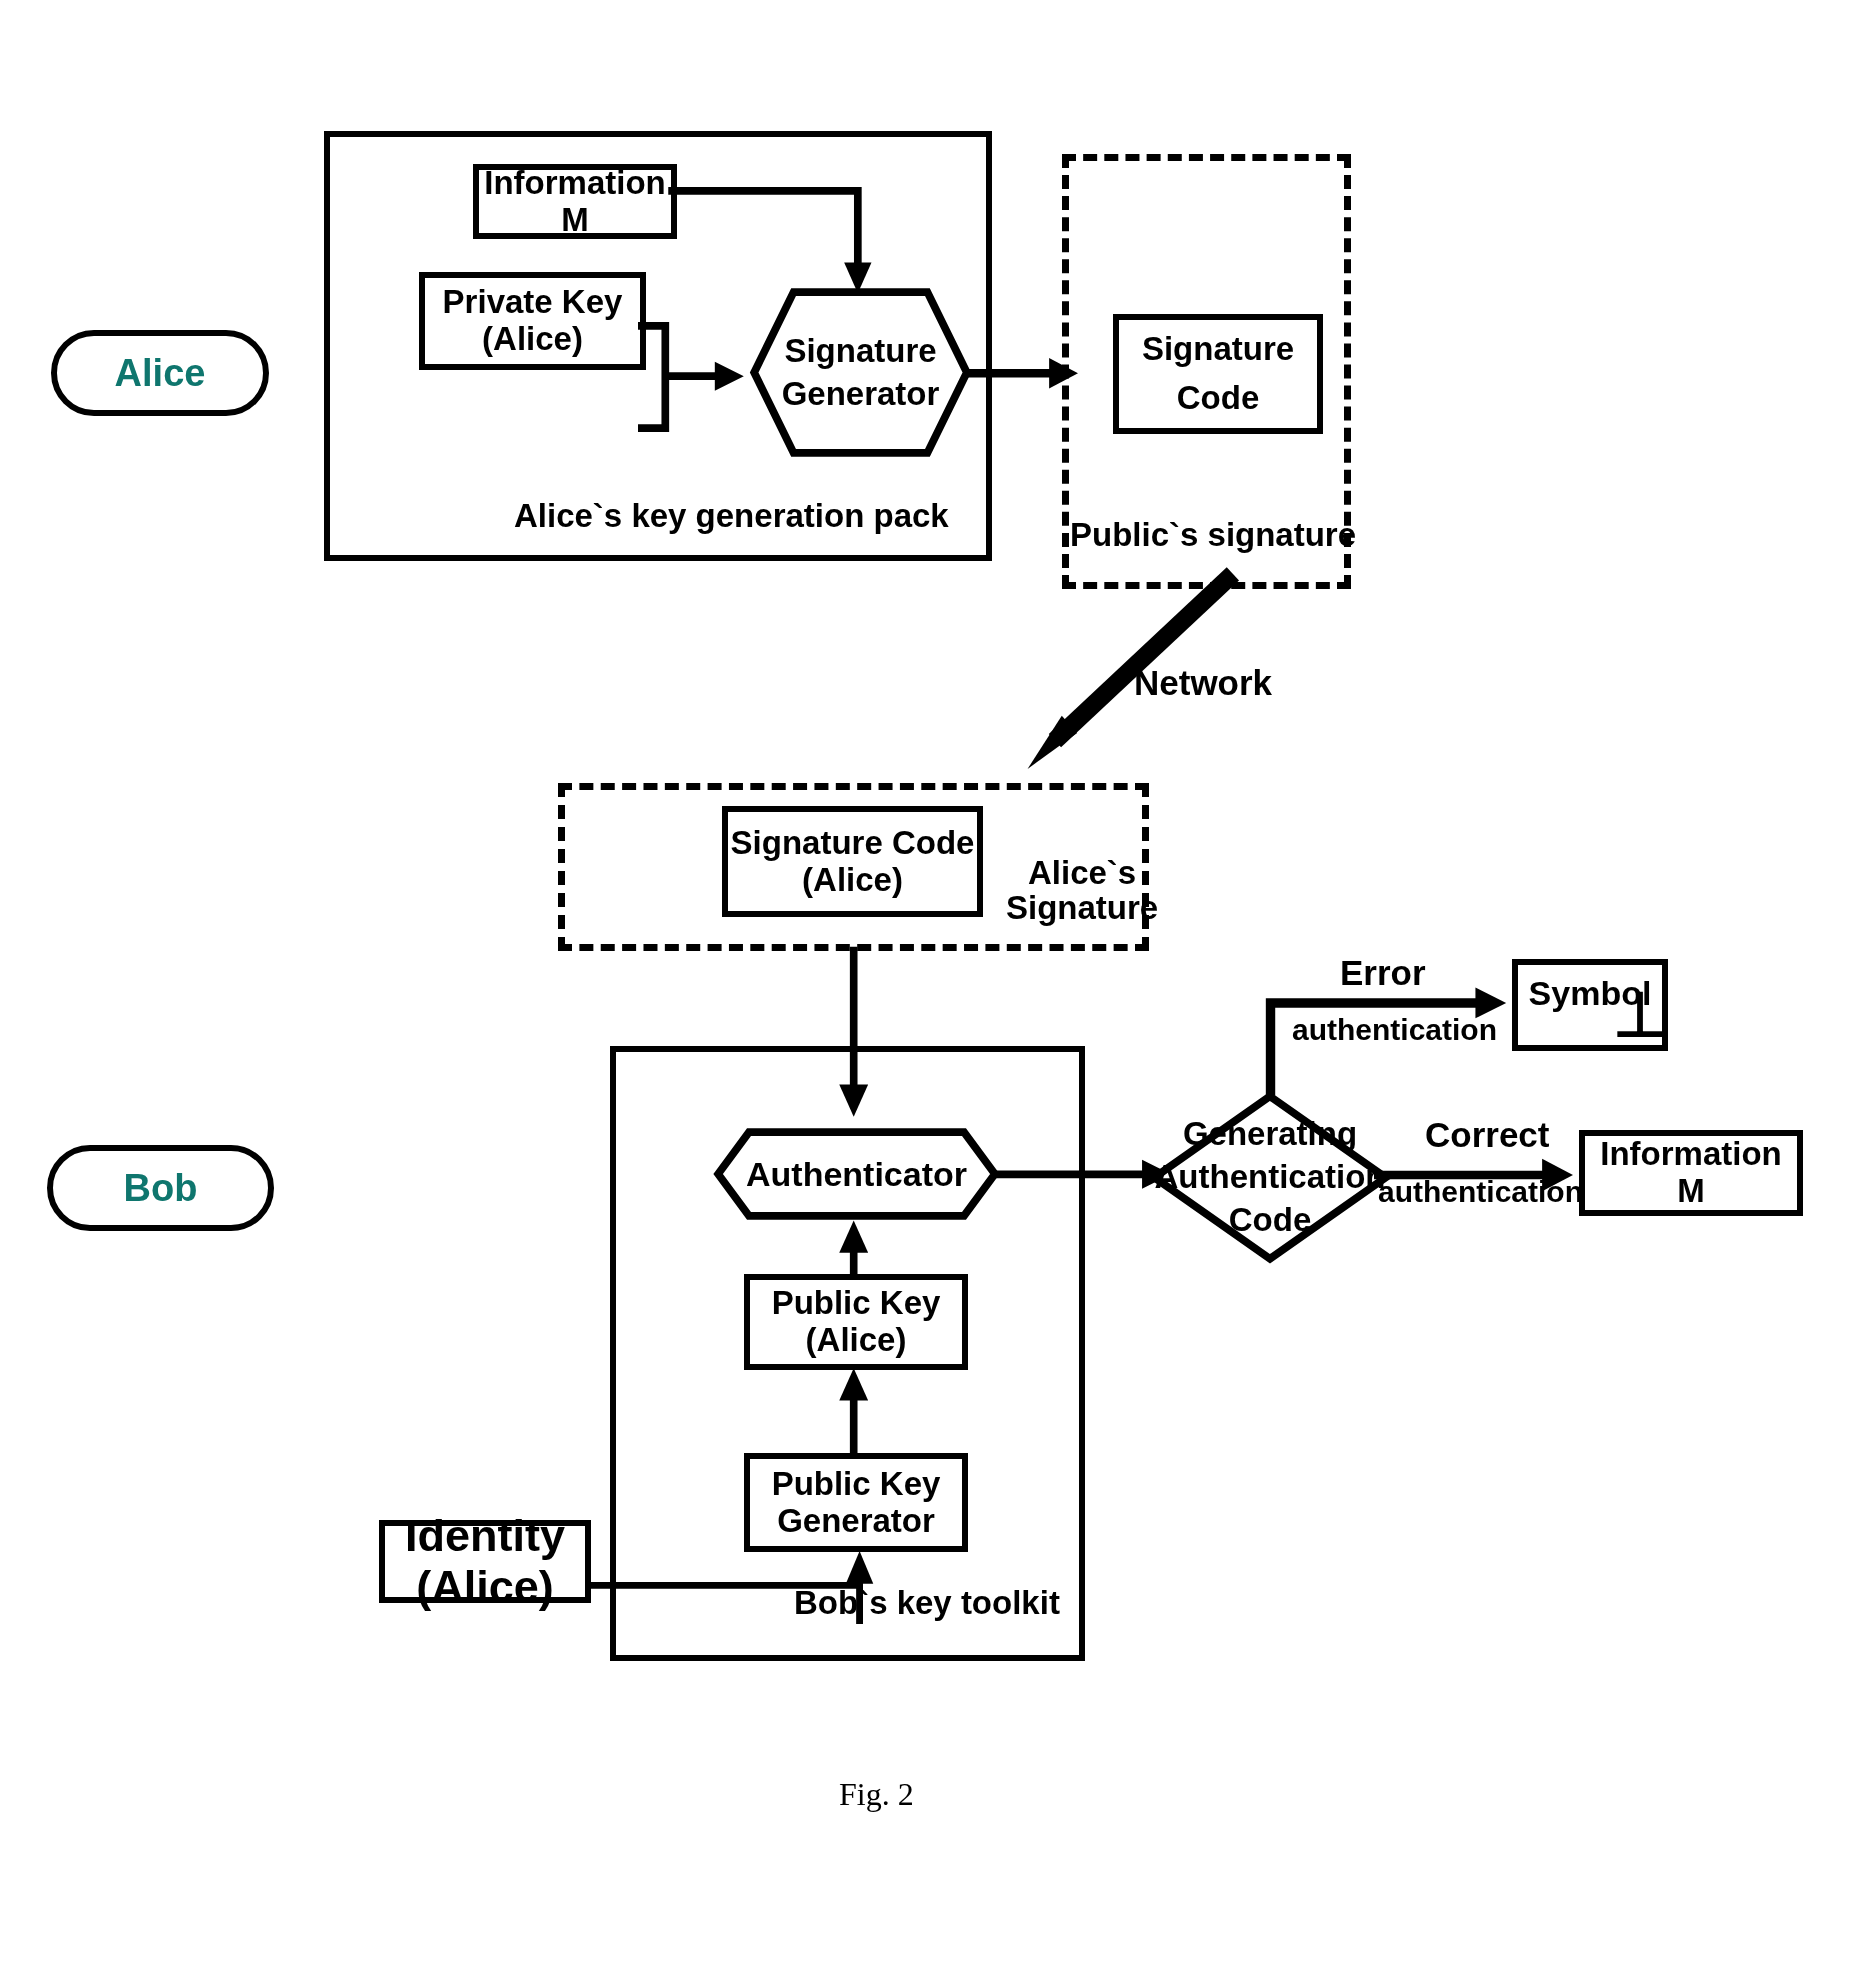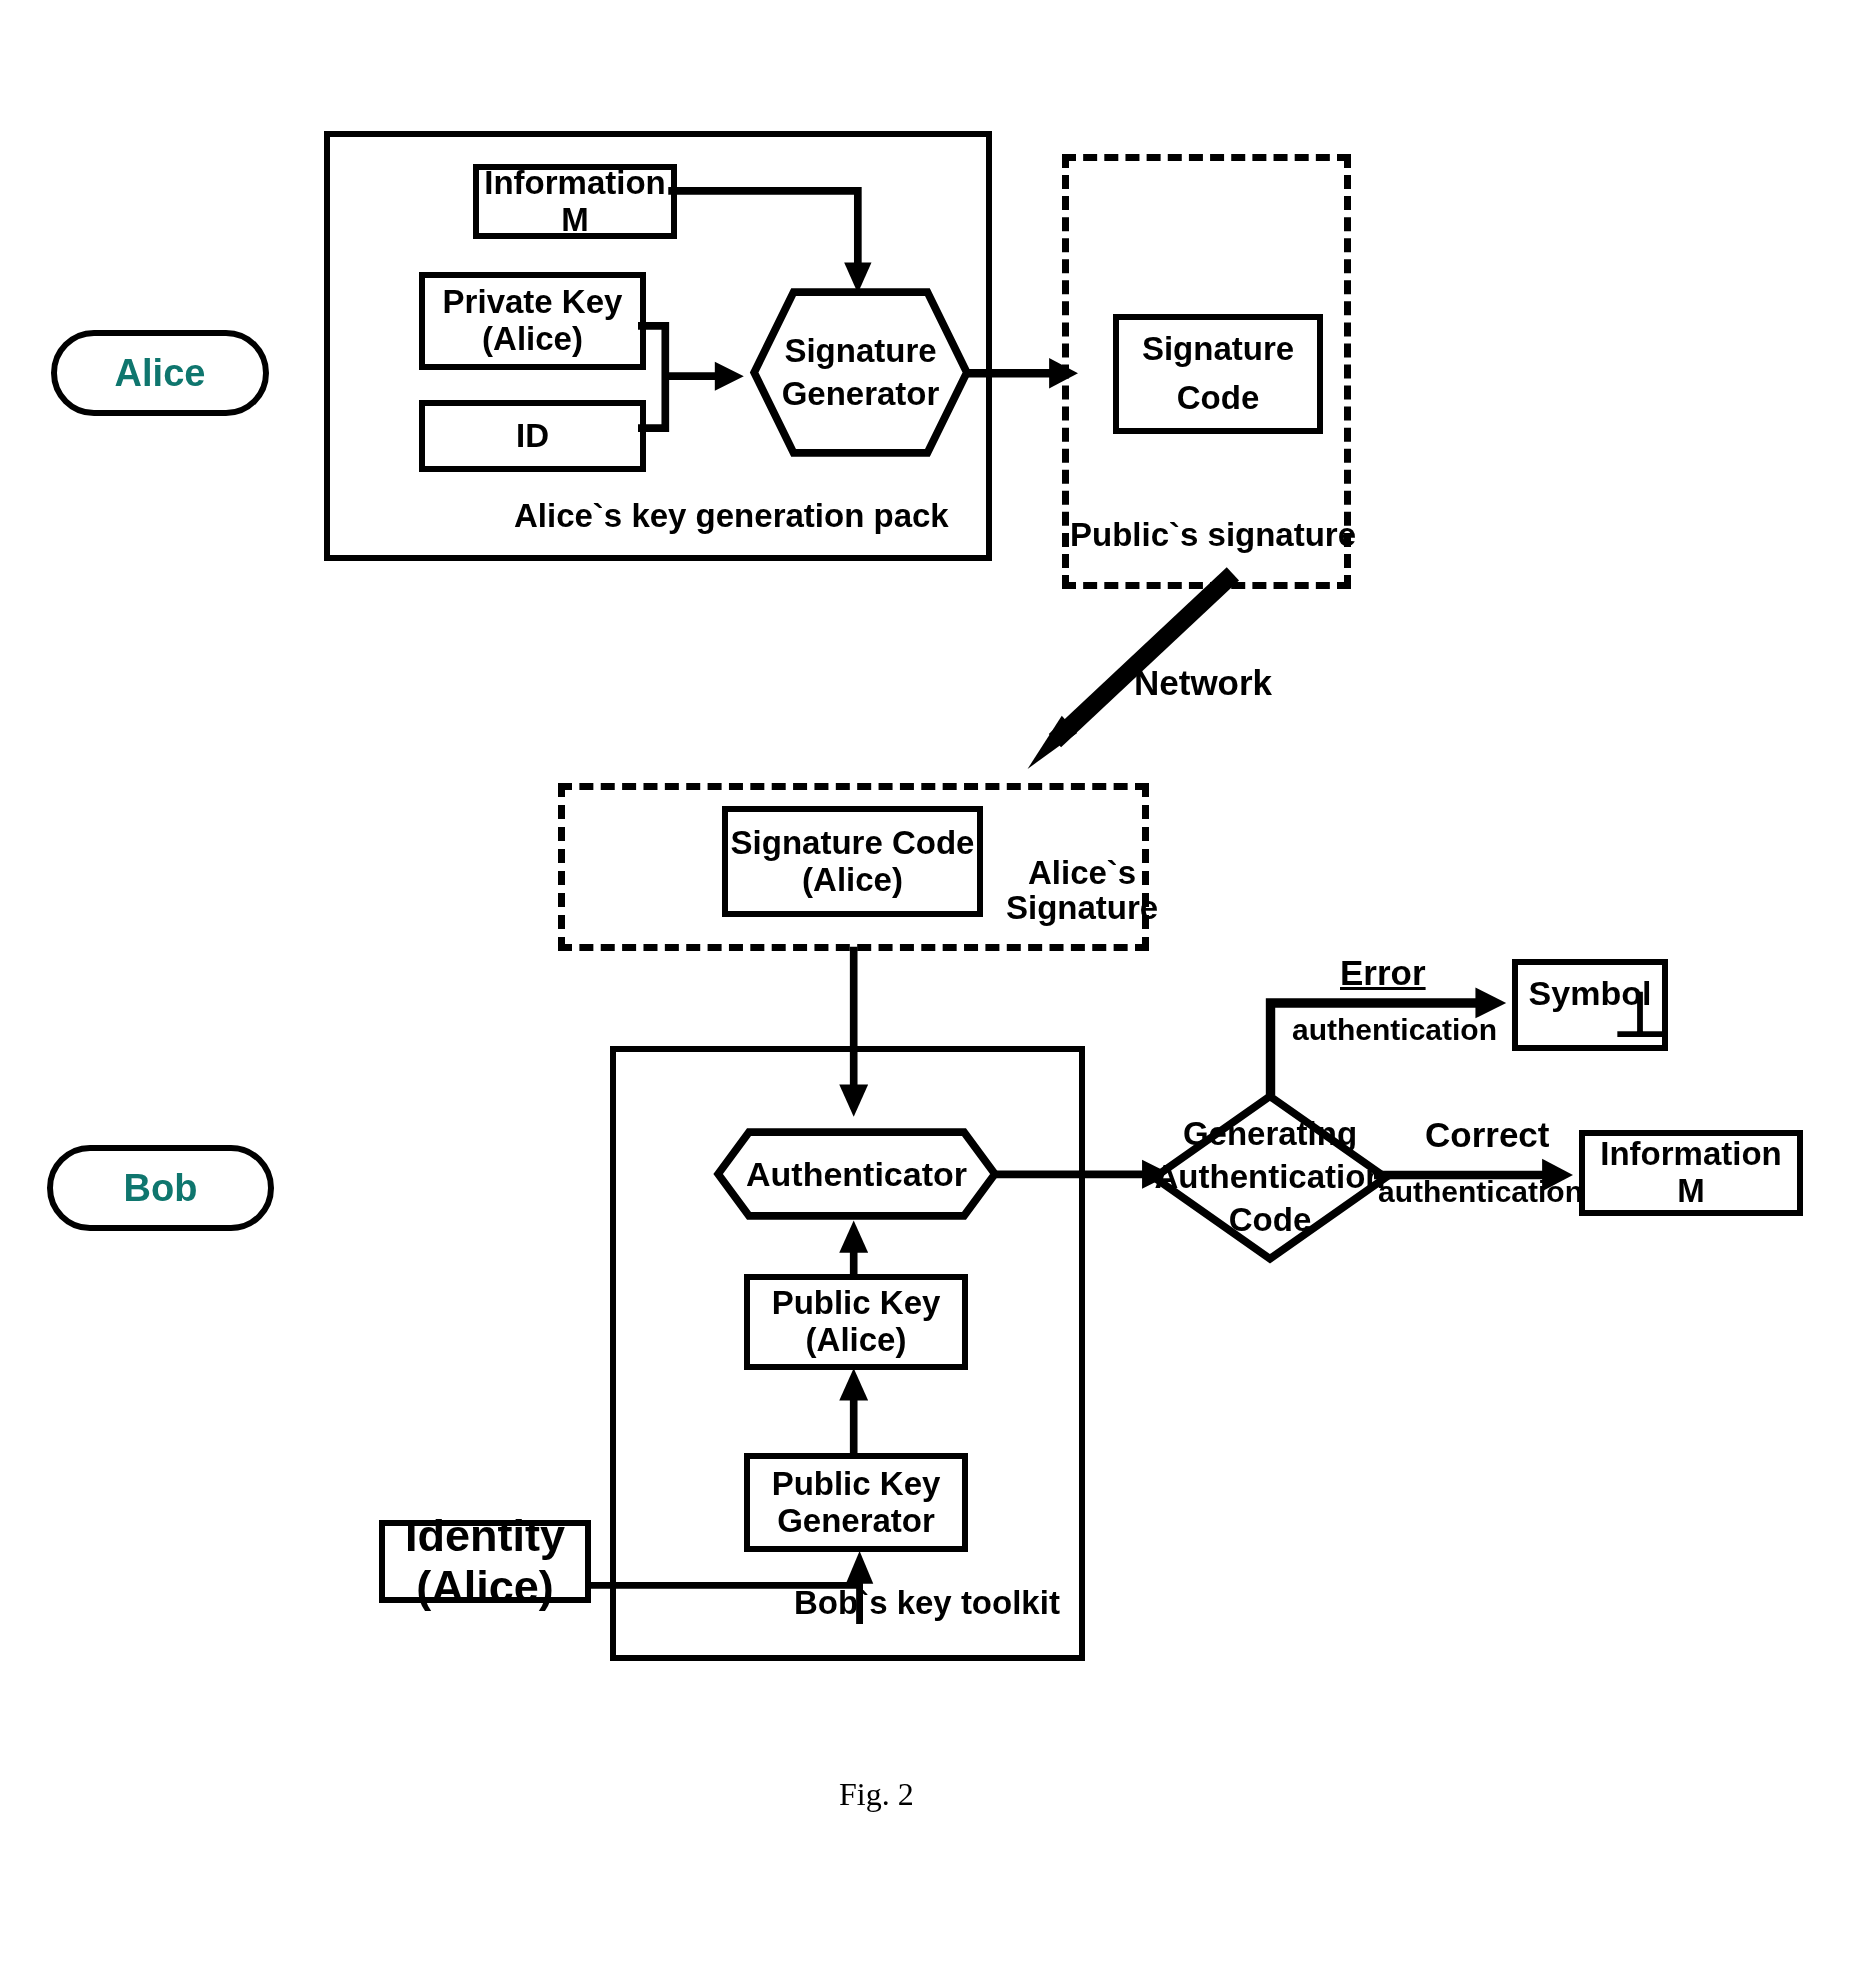--- a/index.html
+++ b/index.html
@@ -120,23 +120,20 @@
   <div class="node" style="left:473px; top:164px; width:204px; height:75px; font-size:33px; flex-direction:column;">
     <span>Information</span>
     <span>M</span>
   </div>
 
   <div class="node" style="left:419px; top:272px; width:227px; height:98px; font-size:33px; flex-direction:column;">
     <span>Private Key</span>
     <span>(Alice)</span>
   </div>
 
-  <div class="node" style="left:419px; top:400px; width:227px; height:72px; font-size:33px;">
-    <span>ID</span>
-  </div>
 
   <div class="hex" style="left:749px; top:287px; width:223px; height:171px; font-size:33px; flex-direction:column;">
     <svg viewBox="0 0 260 200" preserveAspectRatio="none">
       <polygon points="52,6 208,6 254,100 208,194 52,194 6,100" fill="#ffffff" stroke="#000000" stroke-width="9"></polygon>
     </svg>
     <span>Signature</span>
     <span>Generator</span>
   </div>
 
   <div class="connector" style="left:668px; top:184px; width:214px; height:111px;">
@@ -261,21 +258,21 @@
     <span>Authentication</span>
     <span>Code</span>
   </div>
 
   <div class="connector" style="left:1246px; top:991px; width:283px; height:111px;">
     <svg width="283" height="111" viewBox="0 0 330 130">
       <path d="M 28 122 L 28 14 L 272 14" fill="none" stroke="#000000" stroke-width="11"></path>
       <polygon points="304,14 268,-4 268,32" fill="#000000"></polygon>
     </svg>
   </div>
-  <div class="edge-label" style="left:1340px; top:953px; font-size:35px;text-decoration:underline;">Error</div>
+  <div class="edge-label" style="left:1340px; top:953px; font-size:35px;">Error</div>
   <div class="edge-label" style="left:1292px; top:1013px; font-size:30px;">authentication</div>
 
   <div class="node" style="left:1512px; top:959px; width:156px; height:92px; font-size:34px; align-items:flex-start; padding-top:9px; overflow:visible;">
     <span>Symbol</span>
   </div>
   <div class="symbol-glyph" style="left:1613px; top:984px; font-size:62px;">⊥</div>
 
   <div class="connector" style="left:1374px; top:1156px; width:223px; height:43px;">
     <svg width="223" height="43" viewBox="0 0 260 50">
       <path d="M 0 22 L 200 22" fill="none" stroke="#000000" stroke-width="10"></path>

